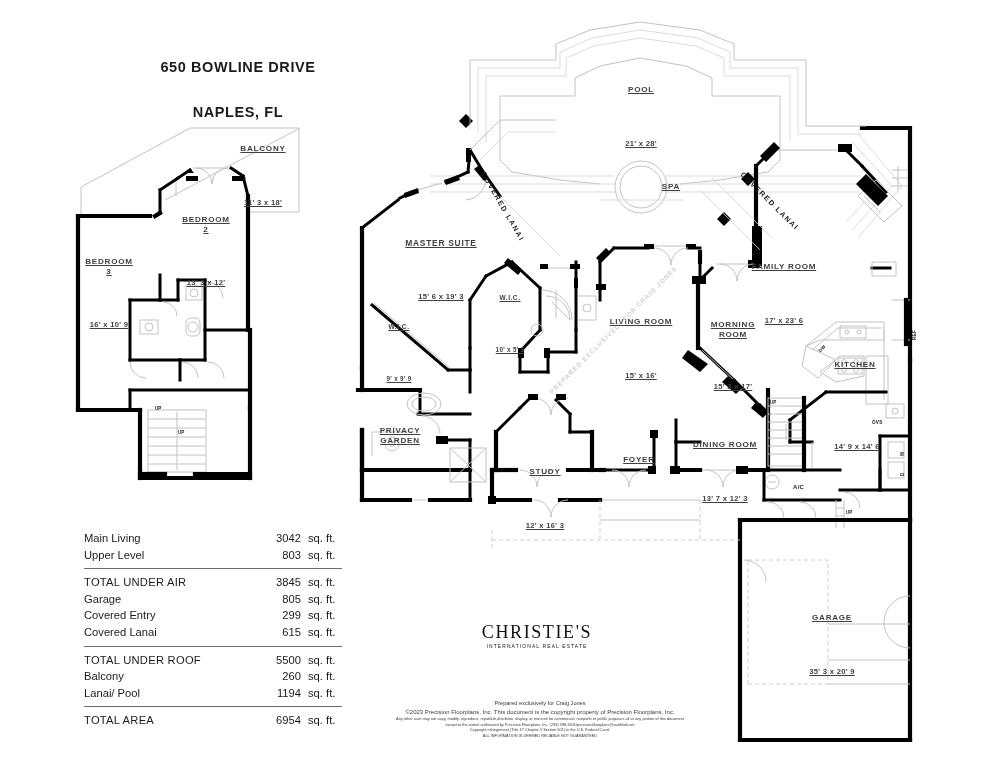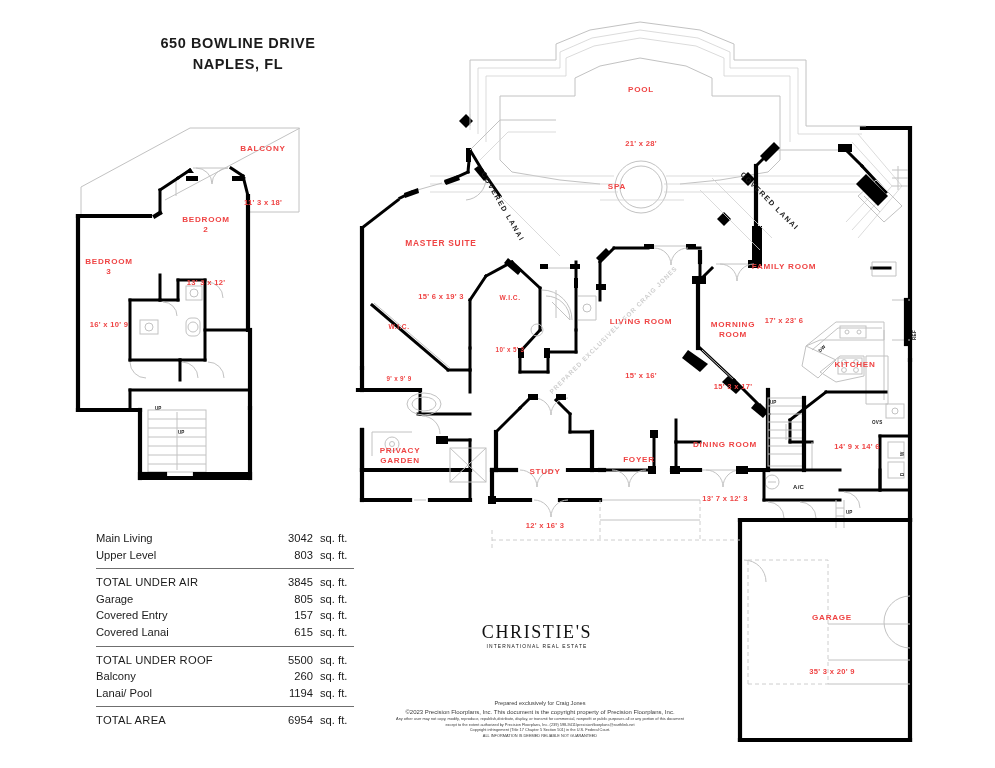--- a/index.html
+++ b/index.html
@@ -3,43 +3,43 @@
 <meta charset="utf-8">
 <title>650 Bowline Drive Floor Plan</title>
 <style>
   html,body{margin:0;padding:0;background:#ffffff;}
   body{width:995px;height:768px;position:relative;overflow:hidden;
        font-family:"Liberation Sans",sans-serif;color:#1b1b1b;}
   #sheet{position:absolute;left:0;top:0;width:995px;height:768px;}
 
   
   .title-block{position:absolute;left:108px;top:33px;width:260px;text-align:center;}
-  .title-block .line{font-size:14.5px;font-weight:700;letter-spacing:.6px;line-height:1.42;}
+  .title-block .line{font-size:14.5px;font-weight:700;letter-spacing:.6px;line-height:1.42;margin-top:24px;}
 
   
   .rl{position:absolute;text-align:center;line-height:1.2;font-weight:700;
-      letter-spacing:.35px;color:#ef4444;white-space:nowrap;}
+      letter-spacing:.35px;color:#404040;white-space:nowrap;text-decoration:underline;}
   .rl .nm{font-size:8.1px;letter-spacing:.75px;display:block;}
   .rl .dm{font-size:7.6px;letter-spacing:.3px;display:block;font-weight:700;margin-top:44px;}
   .rl.big .nm{font-size:8.4px;}
   .rl.sm .nm{font-size:6.6px;letter-spacing:.5px;}
   .rl.sm .dm{font-size:6.3px;}
 
   
   .lanai{position:absolute;font-size:7.2px;font-weight:700;letter-spacing:1.5px;
          color:#1b1b1b;white-space:nowrap;}
 
   
   .appl{position:absolute;font-size:4.6px;font-weight:700;letter-spacing:.3px;
         color:#222;white-space:nowrap;}
   .appl.rot90{transform:rotate(-90deg);transform-origin:0 0;}
   .appl.rot45{transform:rotate(-45deg);transform-origin:50% 50%;}
 
   
-  .area-table{position:absolute;left:96px;top:530px;width:262px;
+  .area-table{position:absolute;left:84px;top:530px;width:262px;
               font-size:11.2px;color:#1b1b1b;}
   .area-table .grp{margin:0;}
   .area-row{display:flex;align-items:baseline;line-height:16.6px;height:16.6px;}
   .area-row .lbl{flex:1 1 auto;white-space:nowrap;}
   .area-row .val{width:44px;text-align:right;padding-right:7px;}
   .area-row .unit{width:38px;text-align:left;}
   .area-row.caps .lbl{letter-spacing:.25px;}
   .rule{height:1px;background:#6f6f6f;margin:5px 0 5px 0;width:258px;}
 
   
@@ -491,21 +491,21 @@
     <span class="nm">BEDROOM</span>
     <span class="nm">3</span>
     <span class="dm">16' x 10' 9</span>
   </div>
 
   <div class="rl" style="left:600px;top:85px;width:82px;">
     <span class="nm">POOL</span>
     <span class="dm">21' x 28'</span>
   </div>
 
-  <div class="rl" style="left:587px;top:182px;width:60px;">
+  <div class="rl" style="left:641px;top:182px;width:60px;">
     <span class="nm">SPA</span>
   </div>
 
   <div class="rl big" style="left:383px;top:238px;width:116px;">
     <span class="nm">MASTER SUITE</span>
     <span class="dm">15' 6 x 19' 3</span>
   </div>
 
   <div class="rl sm" style="left:478px;top:294px;width:64px;">
     <span class="nm">W.I.C.</span>
@@ -547,21 +547,21 @@
 
   <div class="rl" style="left:508px;top:467px;width:74px;">
     <span class="nm">STUDY</span>
     <span class="dm">12' x 16' 3</span>
   </div>
 
   <div class="rl" style="left:608px;top:455px;width:62px;">
     <span class="nm">FOYER</span>
   </div>
 
-  <div class="rl" style="left:369px;top:446px;width:62px;line-height:1.18;">
+  <div class="rl" style="left:369px;top:426px;width:62px;line-height:1.18;">
     <span class="nm">PRIVACY</span>
     <span class="nm">GARDEN</span>
   </div>
 
   <div class="rl" style="left:790px;top:613px;width:84px;">
     <span class="nm">GARAGE</span>
     <span class="dm">35' 3 x 20' 9</span>
   </div>
 
   <div class="lanai" style="left:487px;top:170px;transform:rotate(60deg);transform-origin:0 0;">COVERED LANAI</div>
@@ -596,21 +596,21 @@
         <span class="val">3845</span>
         <span class="unit">sq. ft.</span>
       </div>
       <div class="area-row">
         <span class="lbl">Garage</span>
         <span class="val">805</span>
         <span class="unit">sq. ft.</span>
       </div>
       <div class="area-row">
         <span class="lbl">Covered Entry</span>
-        <span class="val">157</span>
+        <span class="val">299</span>
         <span class="unit">sq. ft.</span>
       </div>
       <div class="area-row">
         <span class="lbl">Covered Lanai</span>
         <span class="val">615</span>
         <span class="unit">sq. ft.</span>
       </div>
     </div>
     <div class="rule"></div>
     <div class="grp">

